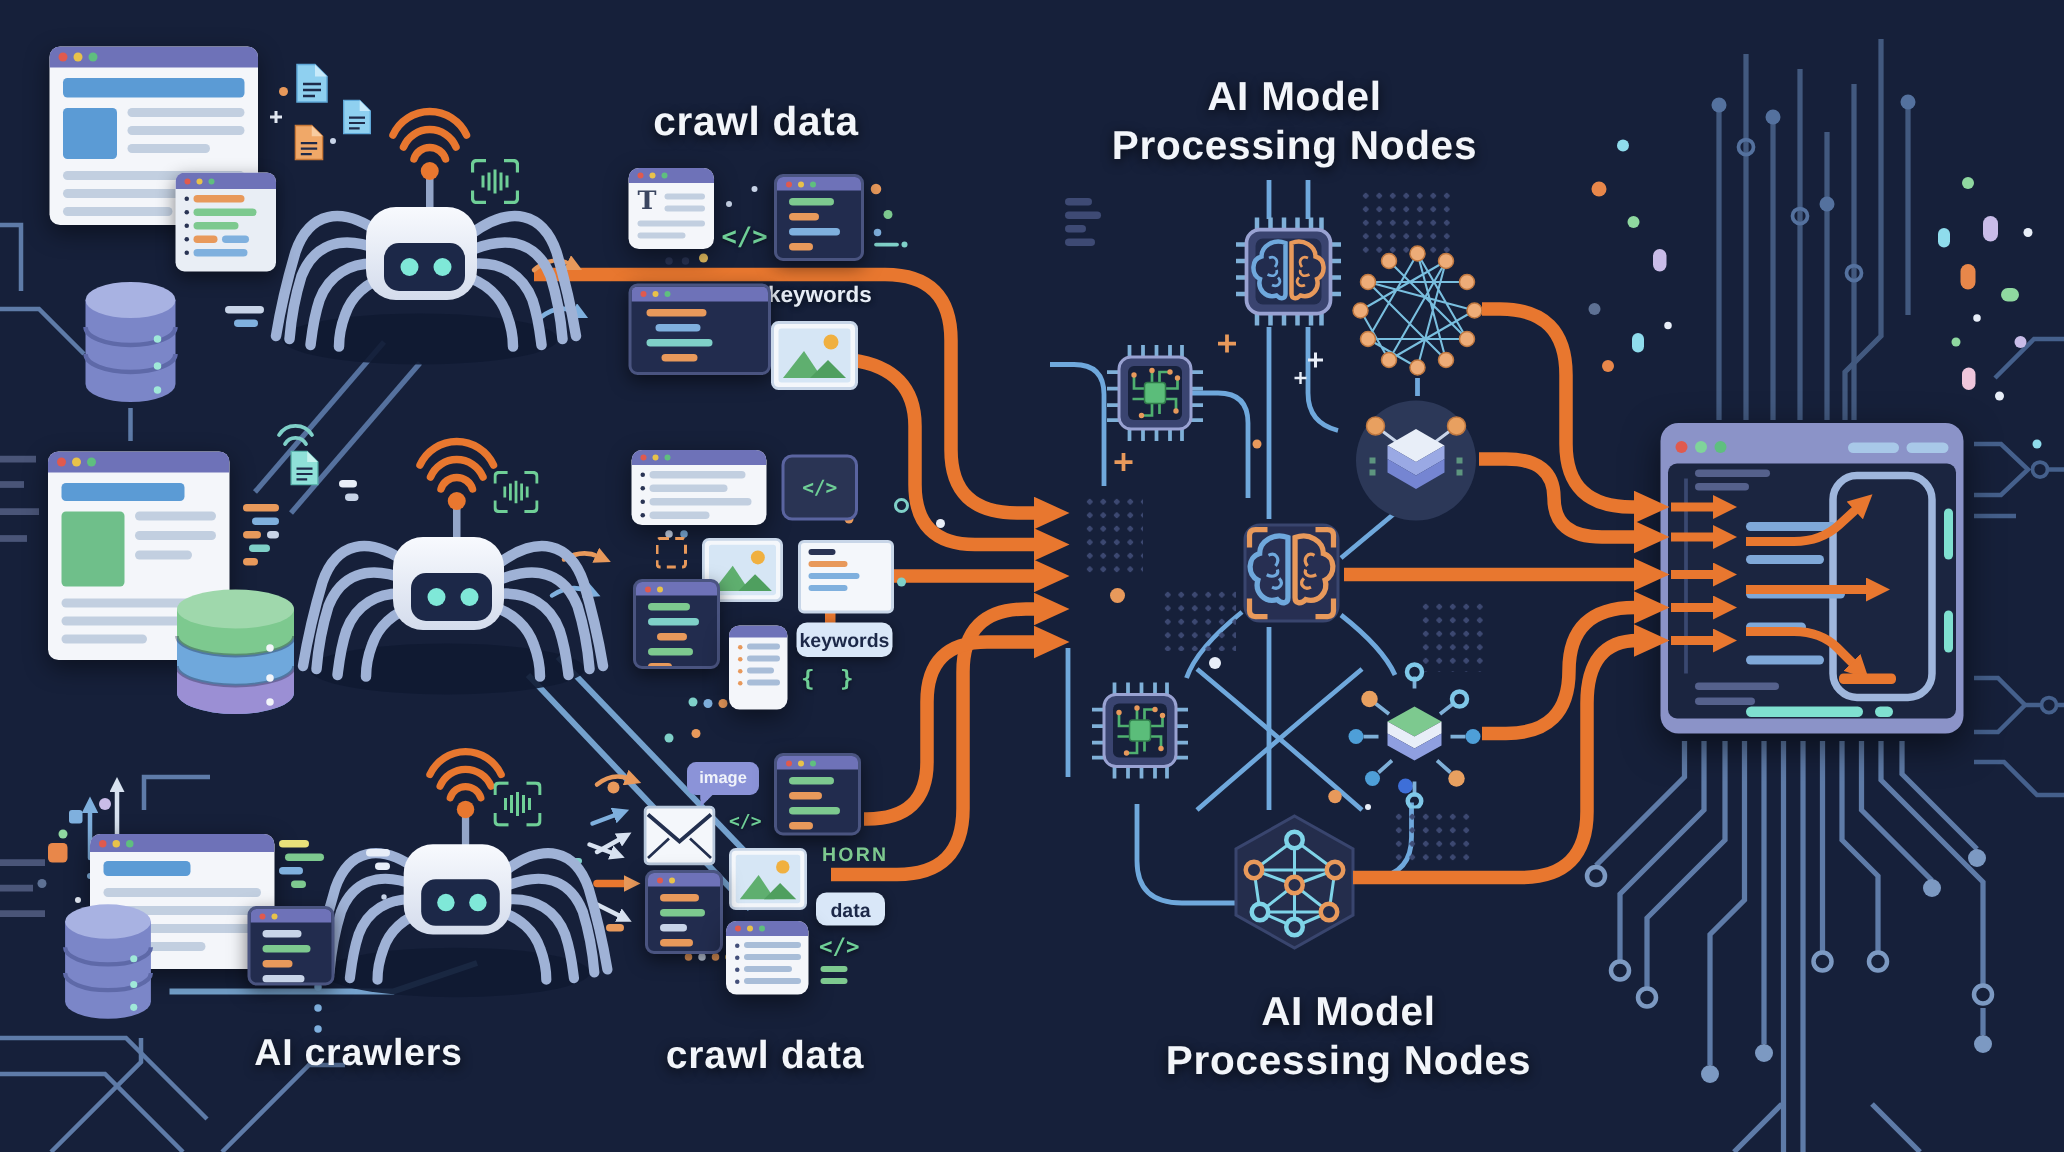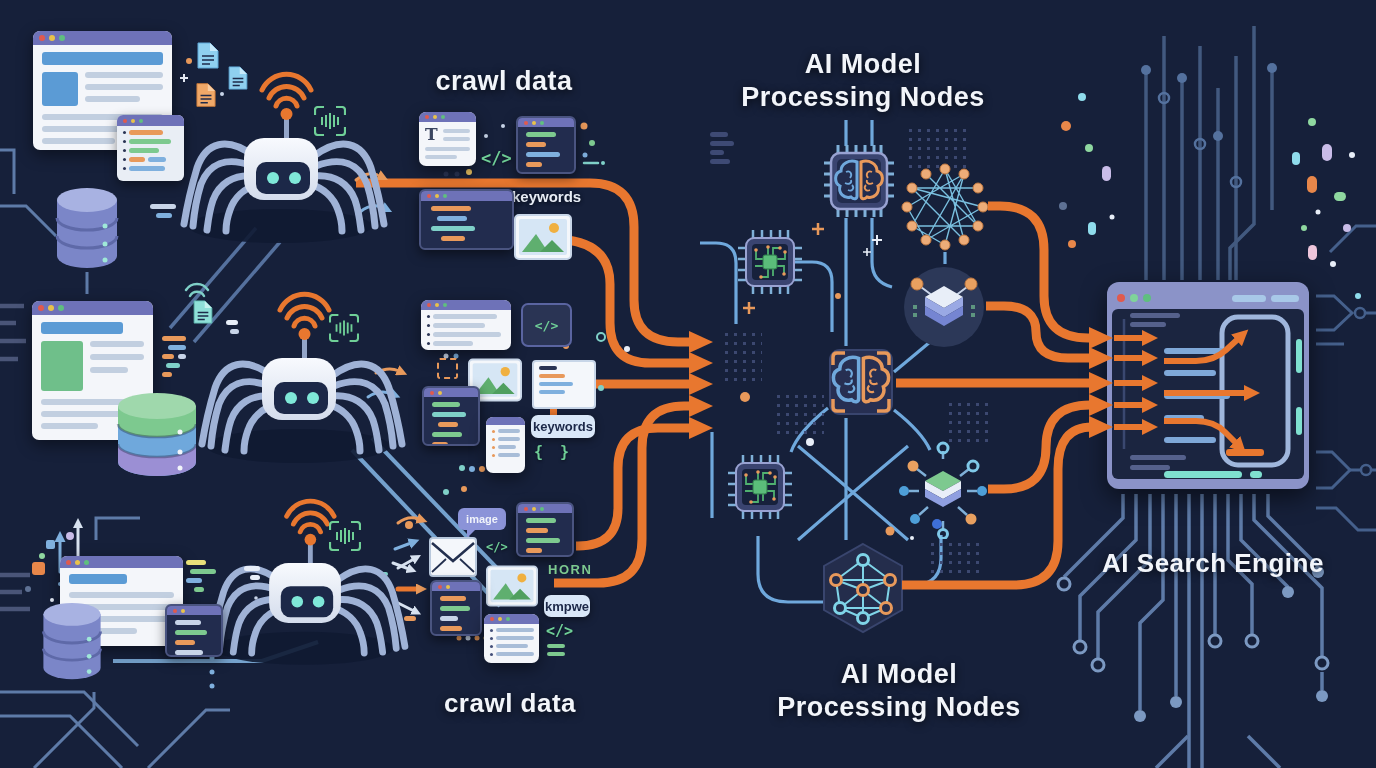--- a/index.html
+++ b/index.html
@@ -355,26 +355,26 @@
     <use href="#spider" transform="translate(300,388)"></use>
     <use href="#spider" transform="translate(306,592) scale(0.97)"></use>
   </g>
 </svg>
 
 <div class="title" style="left:398px;top:66px;width:212px;font-size:27px;">crawl data</div>
 <div class="title" style="left:737px;top:48px;width:252px;font-size:27px;line-height:33px;">
   <div>AI Model</div>
   <div>Processing Nodes</div>
 </div>
+<div class="title" style="left:148px;top:688px;width:182px;font-size:25px;">AI crawlers</div>
 <div class="title" style="left:408px;top:688px;width:204px;font-size:26px;">crawl data</div>
 <div class="title" style="left:768px;top:658px;width:262px;font-size:27px;line-height:33px;">
   <div>AI Model</div>
   <div>Processing Nodes</div>
 </div>
-<div class="title" style="left:1088px;top:548px;width:250px;font-size:26px;">AI Search Engine</div>
 
 <div class="win" style="left:33px;top:31px;width:139px;height:119px;">
   <div class="bar" style="height:14px;">
     <span class="dot d6 r"></span>
     <span class="dot d6 y"></span>
     <span class="dot d6 g"></span>
   </div>
   <div style="padding:7px 9px;">
     <div class="banner" style="height:13px;"></div>
     <div class="row" style="margin-top:7px;">
@@ -738,21 +738,21 @@
   <div class="bar" style="height:9px;">
         <span class="dot d4 r"></span>
         <span class="dot d4 y"></span>
       </div>
   <div class="cl" style="width:26px;background:#E8995B"></div>
       <div class="cl" style="width:30px;background:#7DC98F"></div>
   <div class="cl" style="width:18px;background:#C8D4E8"></div>
       <div class="cl" style="width:22px;background:#E8995B"></div>
 </div>
 
-<div class="badge" style="left:544px;top:595px;width:46px;height:22px;">kmpwe</div>
+<div class="badge" style="left:544px;top:595px;width:46px;height:22px;">data</div>
 
 <div class="win" style="left:484px;top:614px;width:55px;height:49px;">
   <div class="bar" style="height:10px;">
         <span class="dot d4 r"></span>
         <span class="dot d4 y"></span>
         <span class="dot d4 g"></span>
       </div>
   <div class="lrow">
         <span class="bl" style="background:#44507A"></span>
         <span class="cb" style="width:38px;background:#A8BDD8;height:4px;"></span>

